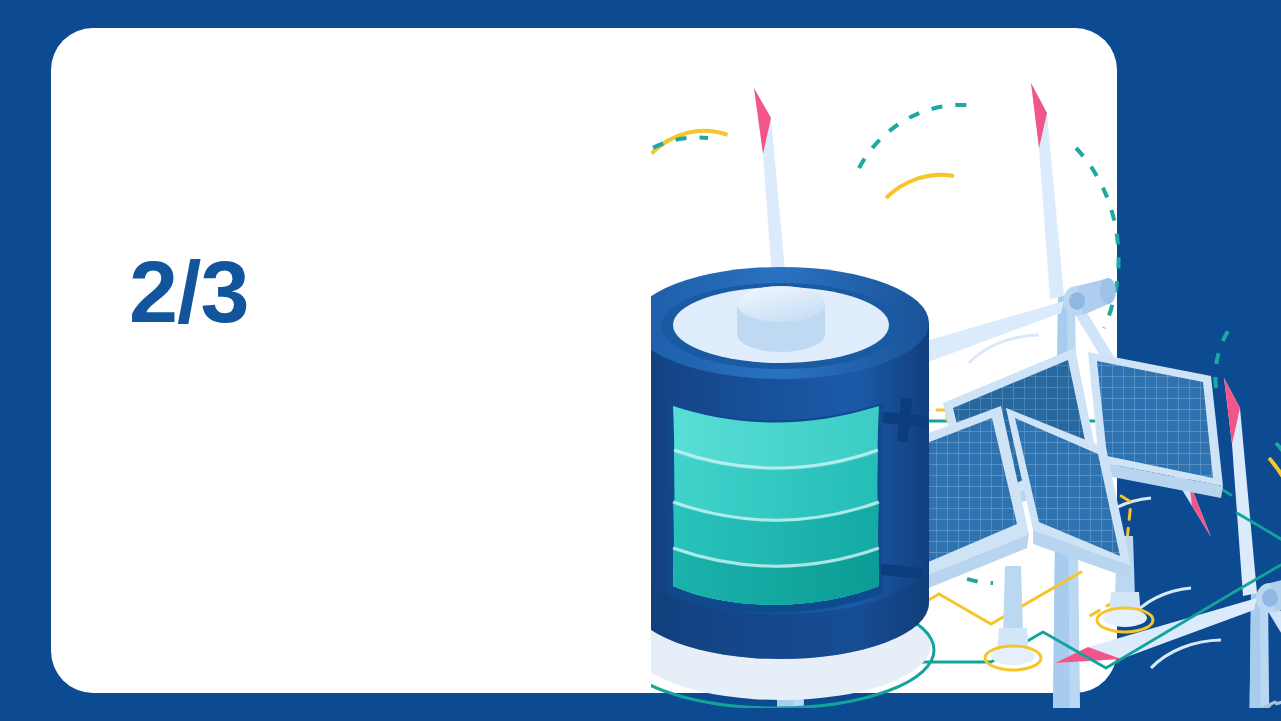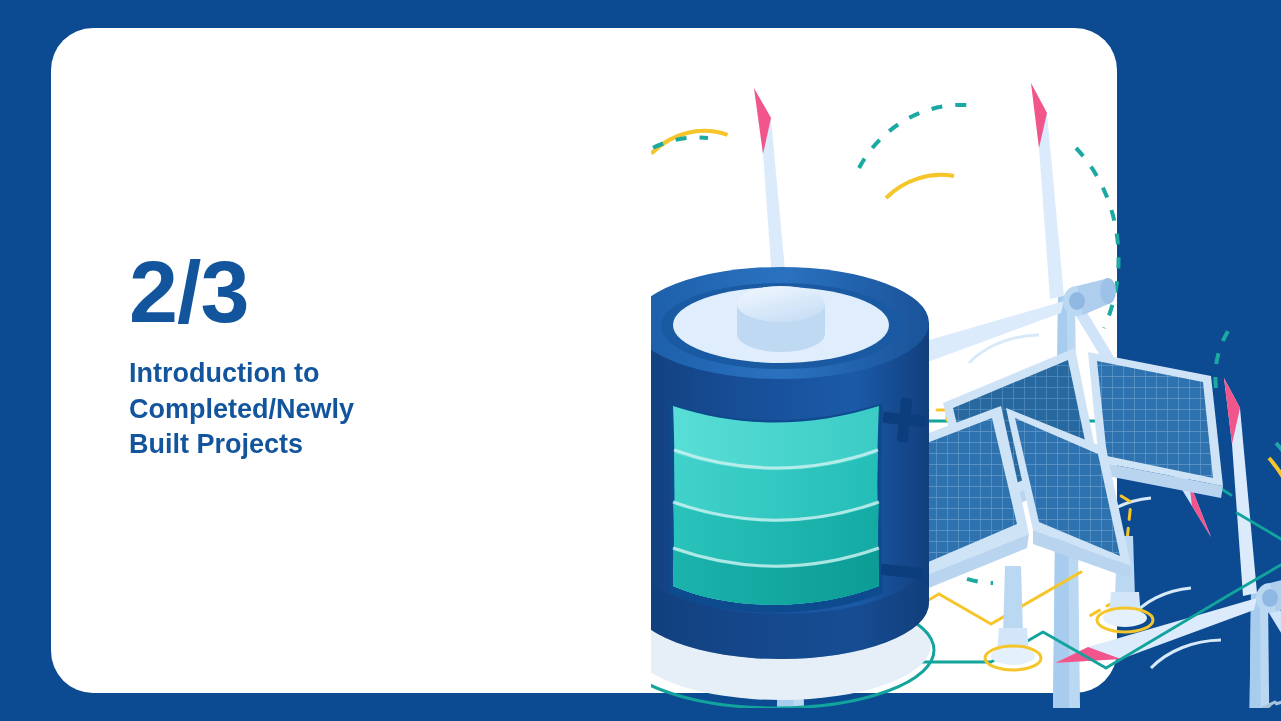--- a/index.html
+++ b/index.html
@@ -68,21 +68,20 @@
 </style>
 </head>
 <body>
 
 <div id="slide">
 
   <div id="panel">
 
     <div id="text-block">
       <div id="slide-number">2/3</div>
-      <div id="slide-title">Introduction to Completed/Newly Built Projects</div>
     </div>
 
     <div id="illustration">
       <svg viewBox="0 0 670 650" xmlns="http://www.w3.org/2000/svg">
         <defs>
           <linearGradient id="batBody" x1="0" y1="0" x2="1" y2="0">
             <stop offset="0%" stop-color="#123F7D"></stop>
             <stop offset="35%" stop-color="#174E96"></stop>
             <stop offset="75%" stop-color="#1B5AA8"></stop>
             <stop offset="100%" stop-color="#123F7D"></stop>

